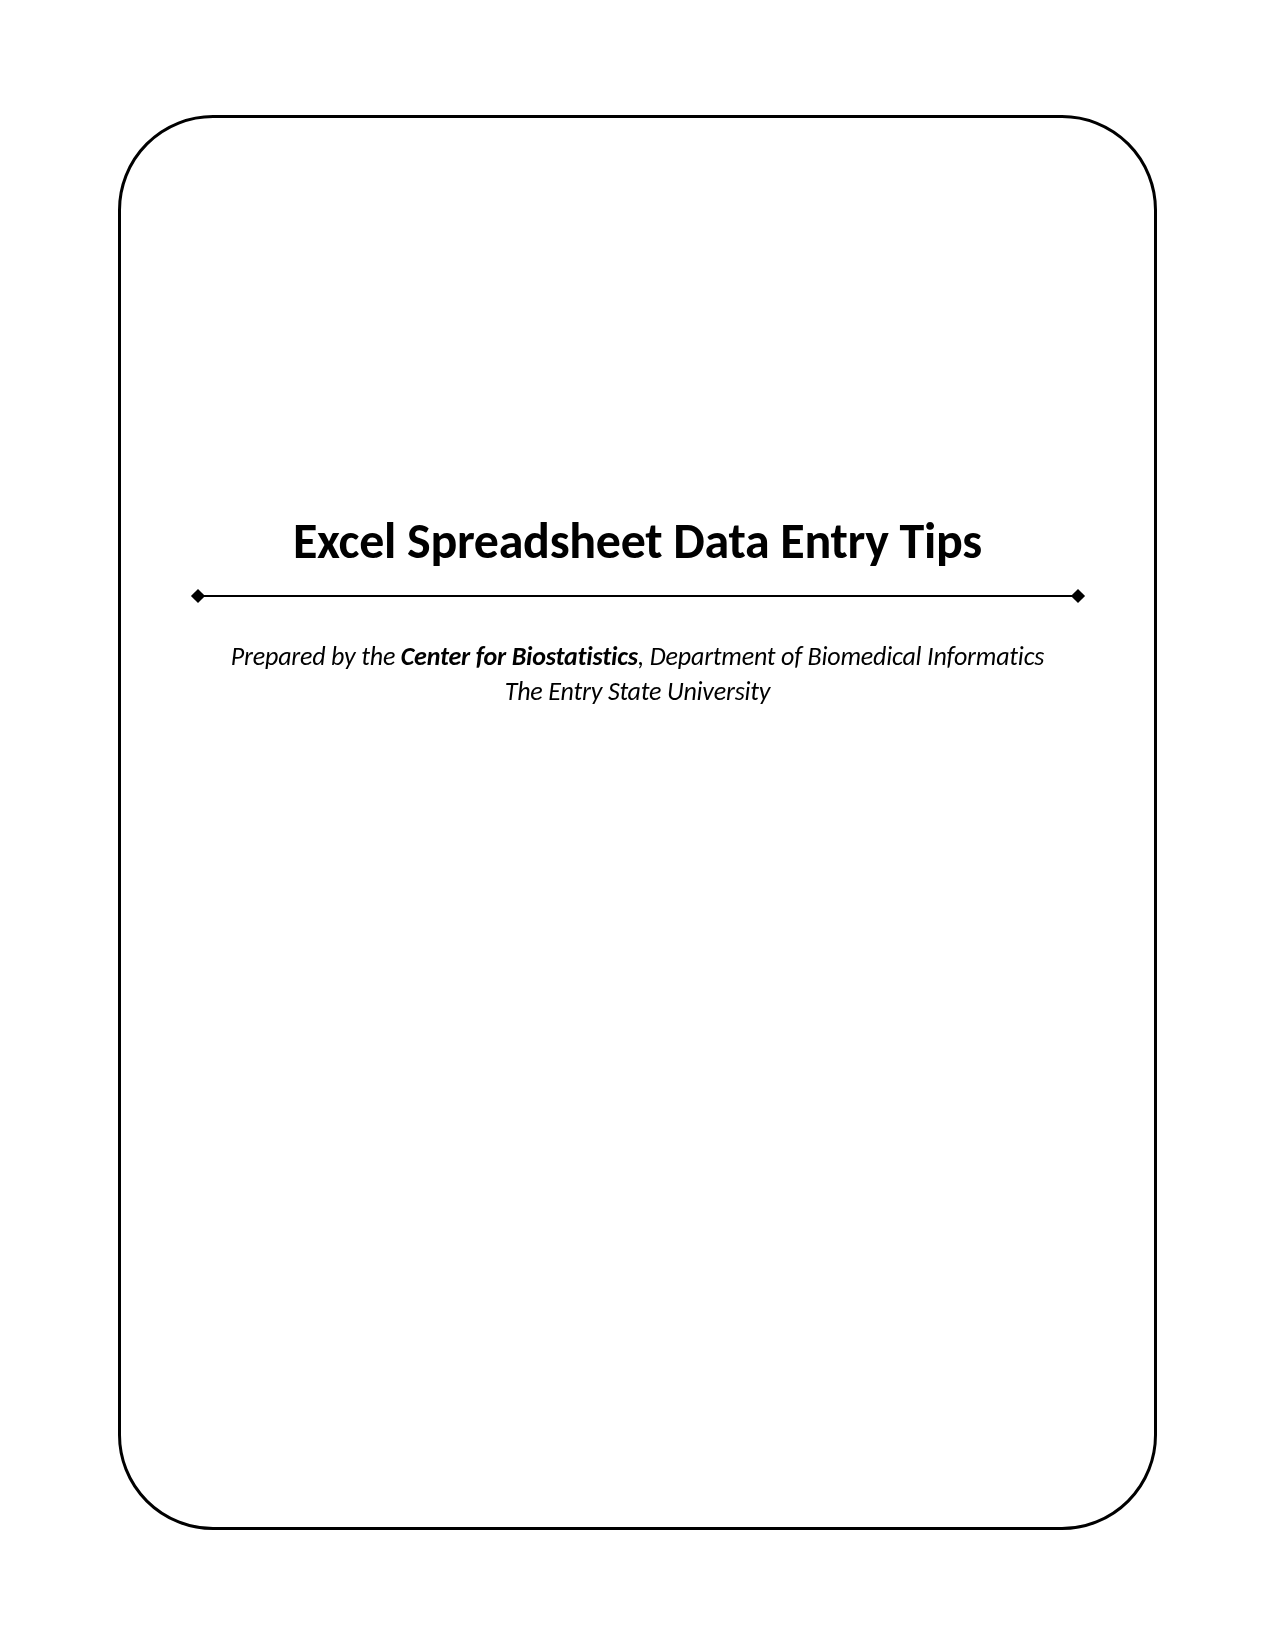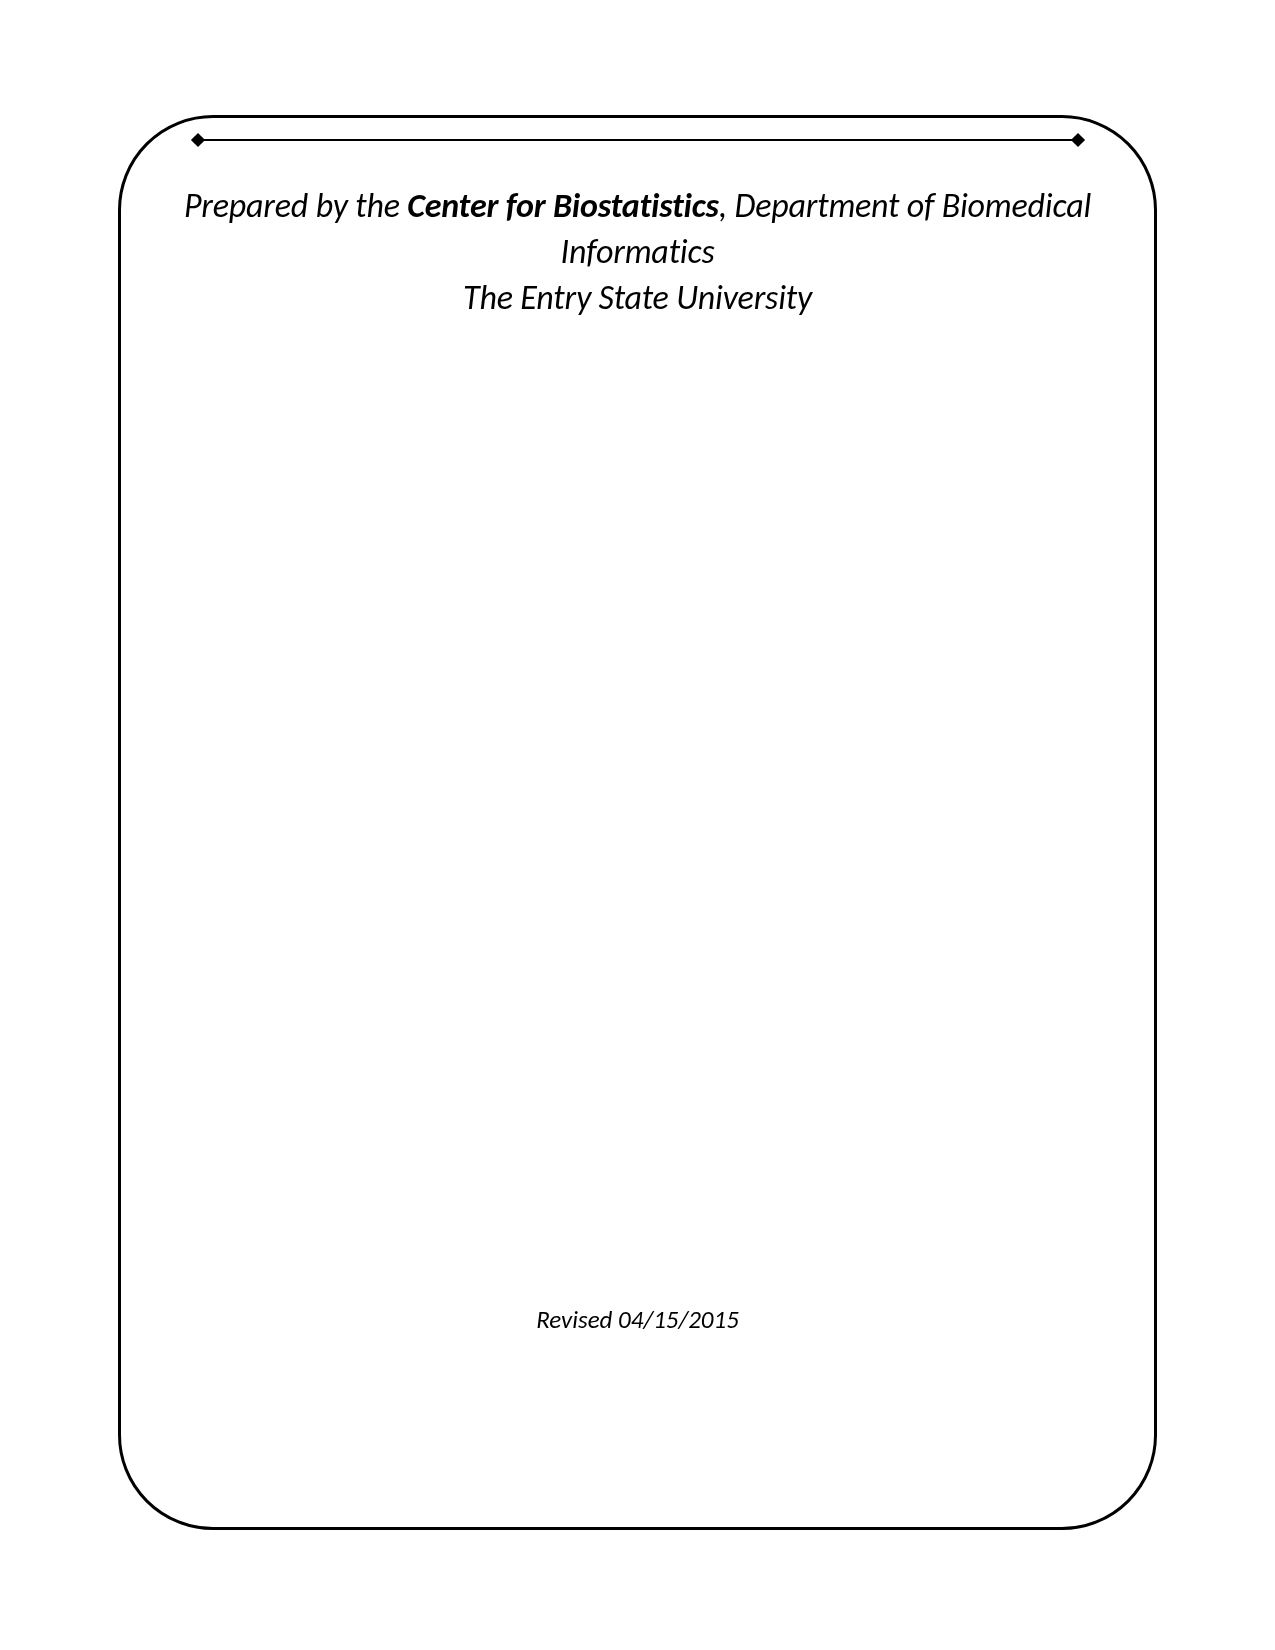--- a/index.html
+++ b/index.html
@@ -55,21 +55,21 @@
       transform: rotate(45deg);
       flex-shrink: 0;
     }
     .divider-line {
       flex: 1;
       height: 2px;
       background: #000000;
     }
     .subtitle {
       margin-top: 38px;
-      font-size: 34px;
+      font-size: 26px;
       font-style: italic;
       color: #000000;
       text-align: center;
       line-height: 1.35;
       letter-spacing: -0.2px;
     }
     .subtitle .bold {
       font-weight: bold;
     }
     .revised {
@@ -81,26 +81,26 @@
       font-style: italic;
       color: #000000;
     }
   </style>
 </head>
 <body>
 
 <div class="page-frame"></div>
 
 <div class="content-wrapper">
+  <h1 class="title">Excel Spreadsheet Data Entry Tips</h1>
 
   <div class="divider-wrap">
     <span class="diamond"></span>
     <span class="divider-line"></span>
     <span class="diamond"></span>
   </div>
 
   <p class="subtitle">
     <span>Prepared by the </span><span class="bold">Center for Biostatistics</span><span>, Department of Biomedical Informatics</span><br>
     <span>The Entry State University</span>
   </p>
 
-  <div class="revised">Revised 04/15/2015</div>
 </div>
 
 </body></html>

